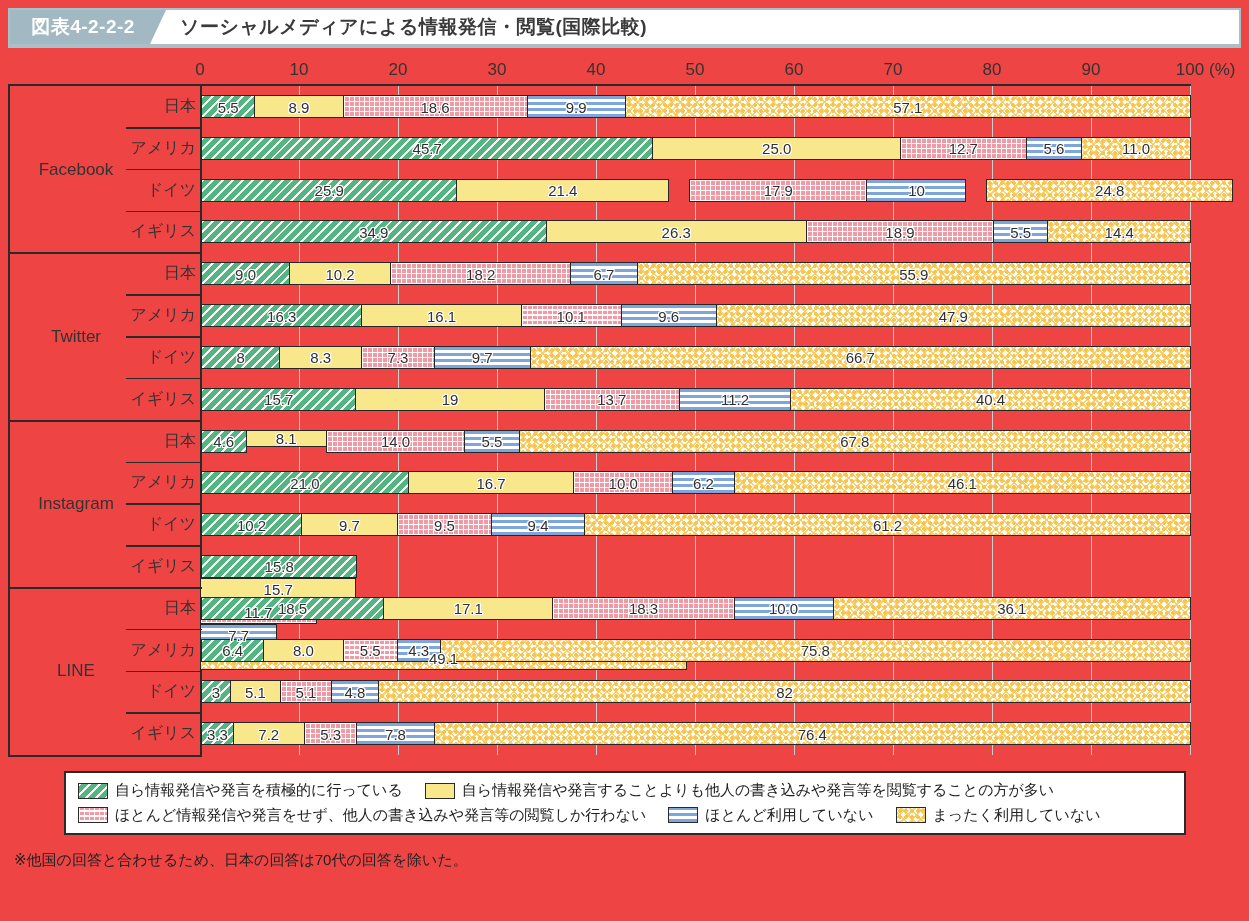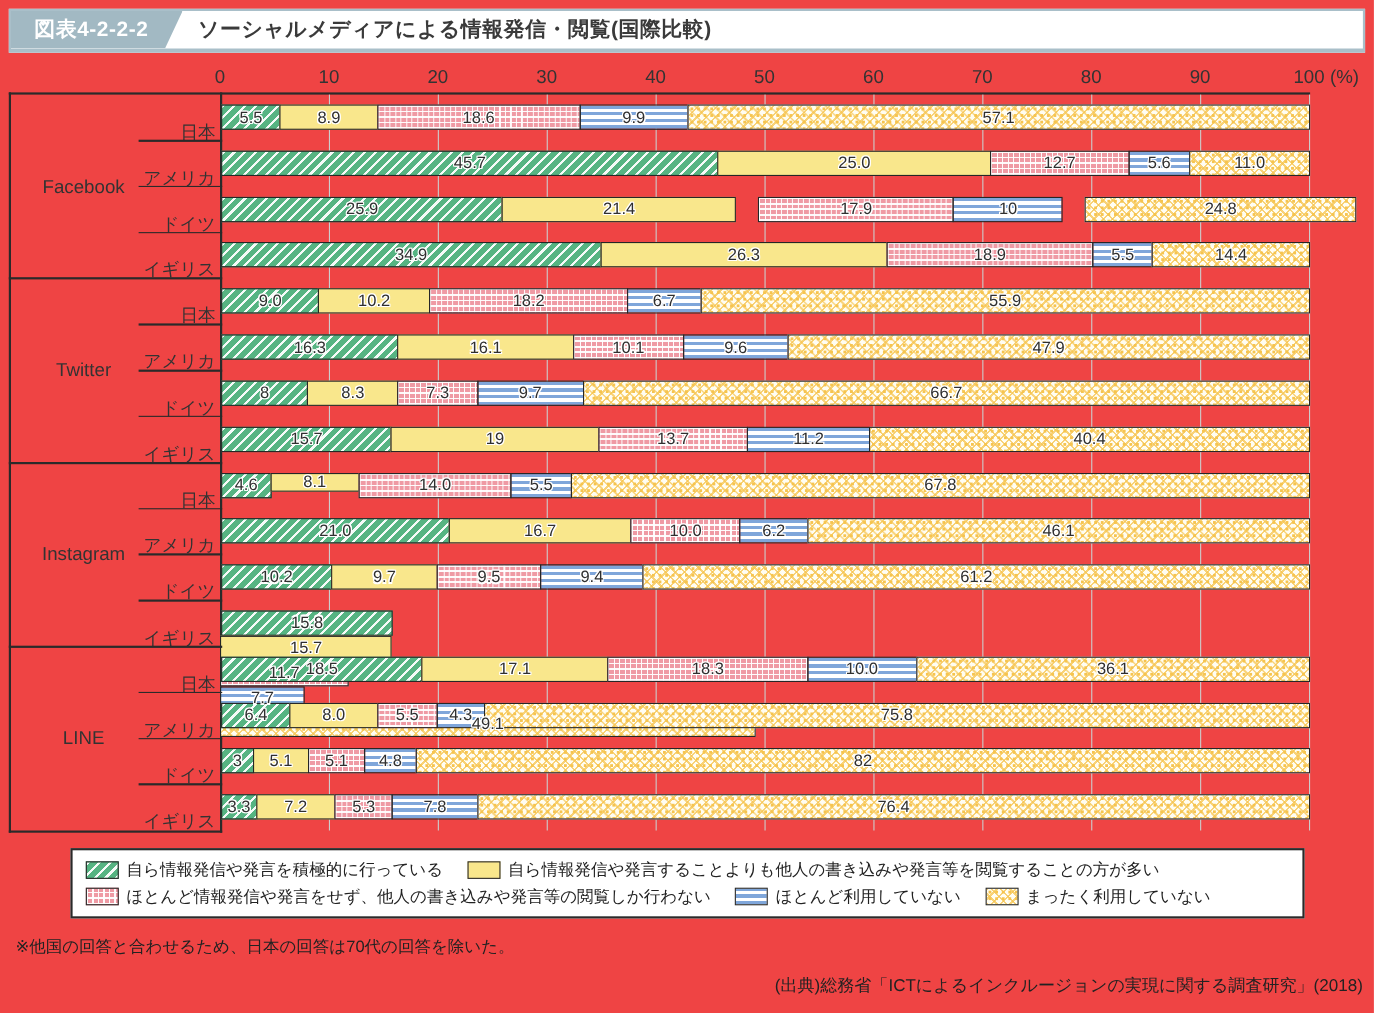--- a/index.html
+++ b/index.html
@@ -18,21 +18,21 @@
   
   #chart{position:absolute;left:0;top:0;width:1249px;height:921px;}
   #chart .tick{position:absolute;font-size:17px;color:#333;text-align:center;}
   #unit{position:absolute;left:1209px;top:60px;font-size:17px;color:#333;}
   .gridline{position:absolute;background:#cccccc;}
   .axisline{position:absolute;background:#2a2a2a;}
   .sep-group{position:absolute;background:#2a2a2a;}
   .sep-country{position:absolute;background:#2a2a2a;}
   .group-label{position:absolute;display:flex;align-items:center;justify-content:center;
                font-size:17px;color:#333;}
-  .country-label{position:absolute;font-size:16px;color:#333;text-align:right;height:26px;line-height:26px;margin-top:15px;}
+  .country-label{position:absolute;font-size:16px;color:#333;text-align:right;height:26px;line-height:26px;}
   .bar{position:absolute;display:flex;}
   .seg{flex:none;box-sizing:border-box;border:1px solid #262626;position:relative;}
   .seg + .seg{margin-left:-1px;}
   .val{position:absolute;left:50%;top:50%;transform:translate(-50%,-50%);white-space:nowrap;
        font-size:15px;color:#2f2f2f;z-index:3;
        text-shadow:-1px -1px 0 #fff,1px -1px 0 #fff,-1px 1px 0 #fff,1px 1px 0 #fff,
                    -1px 0 0 #fff,1px 0 0 #fff,0 -1px 0 #fff,0 1px 0 #fff;}
 
   
   .p0{background-color:#56b482;
@@ -429,14 +429,13 @@
           <span>ほとんど利用していない</span>
         </div>
         <div class="legend-item">
           <div class="swatch p4"></div>
           <span>まったく利用していない</span>
         </div>
       </div>
     </div>
 
   <div id="footnote">※他国の回答と合わせるため、日本の回答は70代の回答を除いた。</div>
-  <div id="source">(出典)総務省「ICTによるインクルージョンの実現に関する調査研究」(2018)</div>
 </div>
 
 </body></html>

